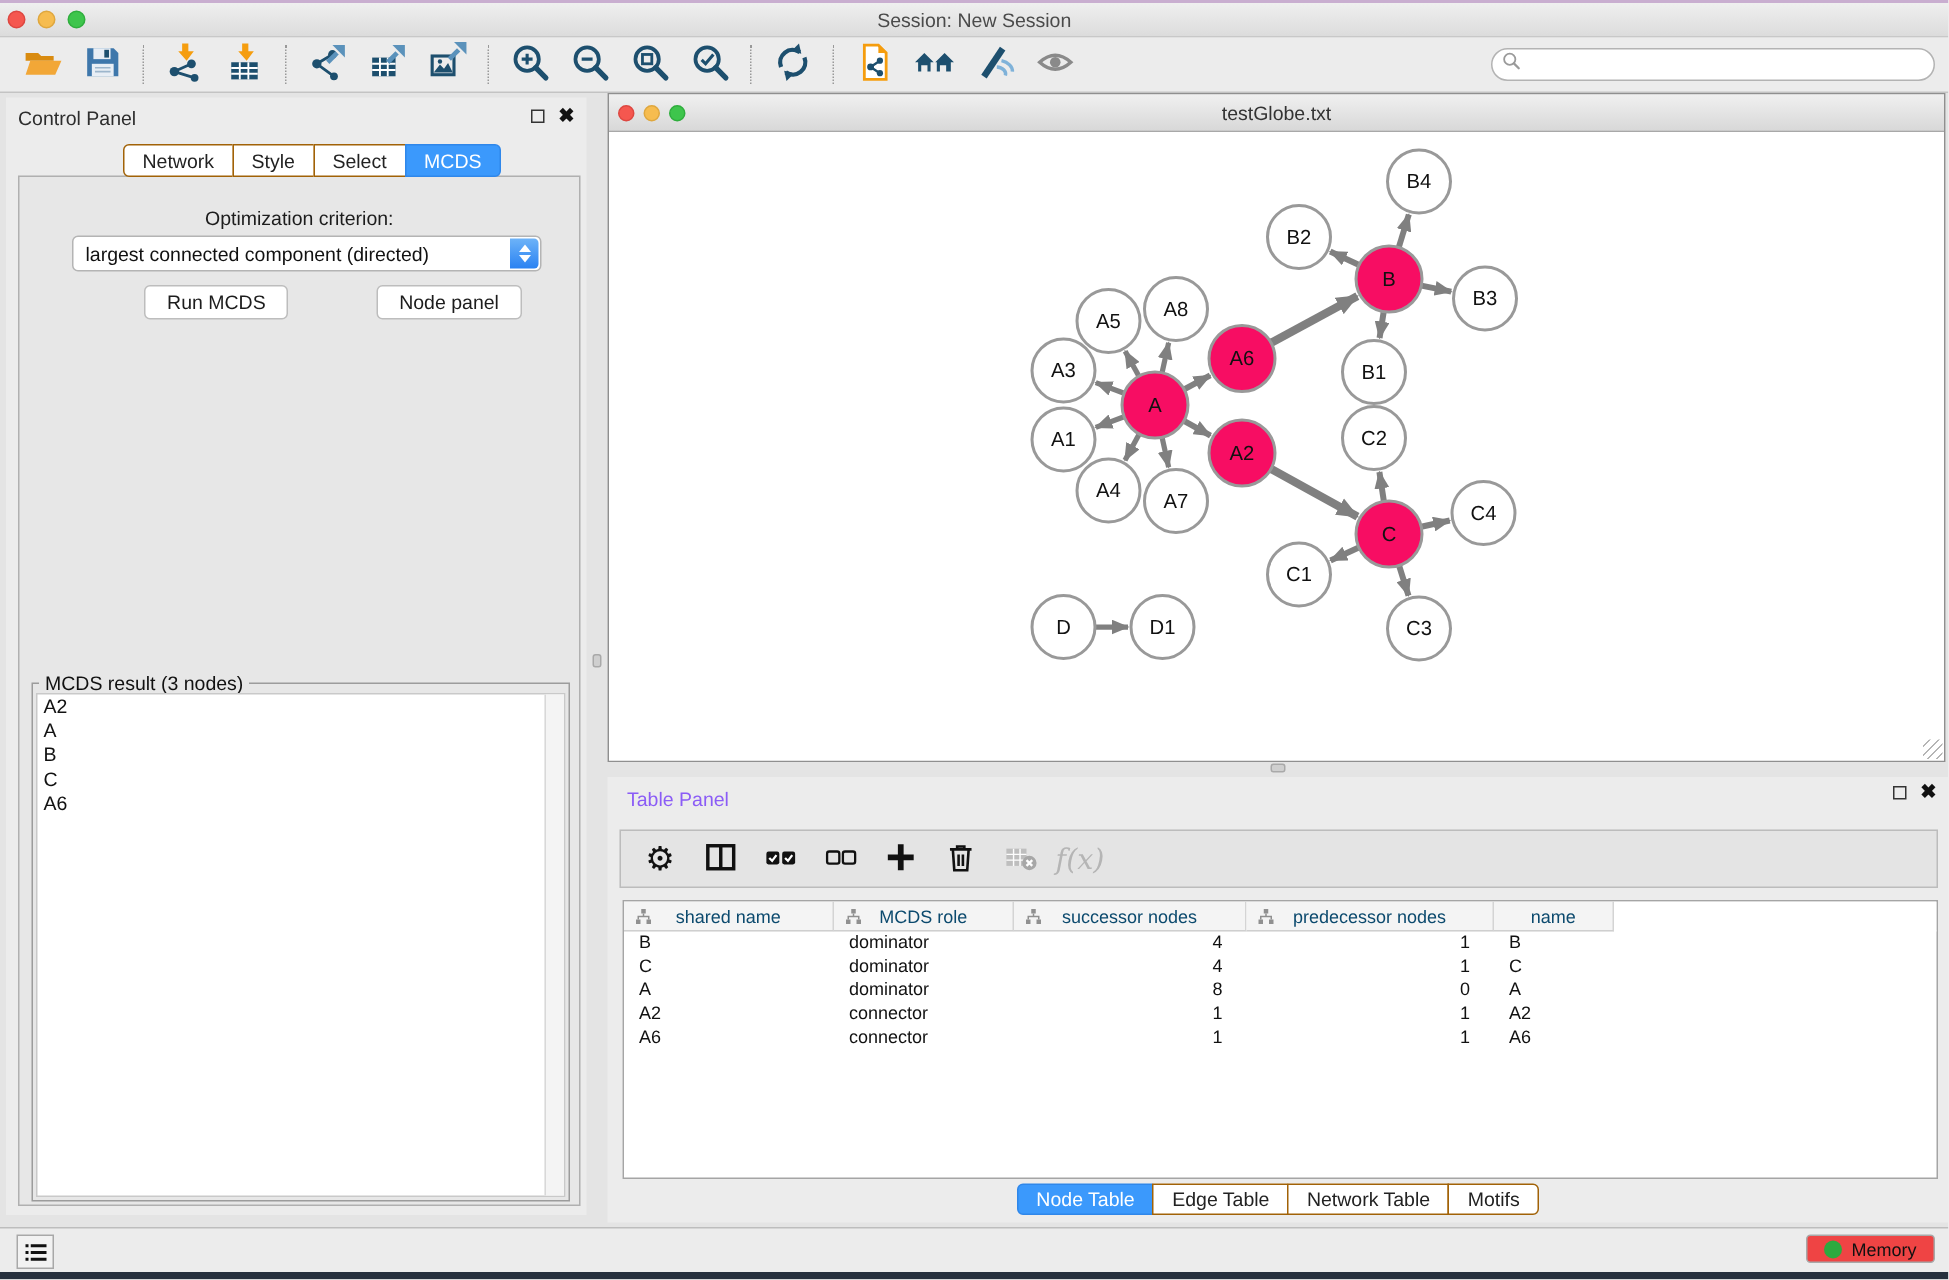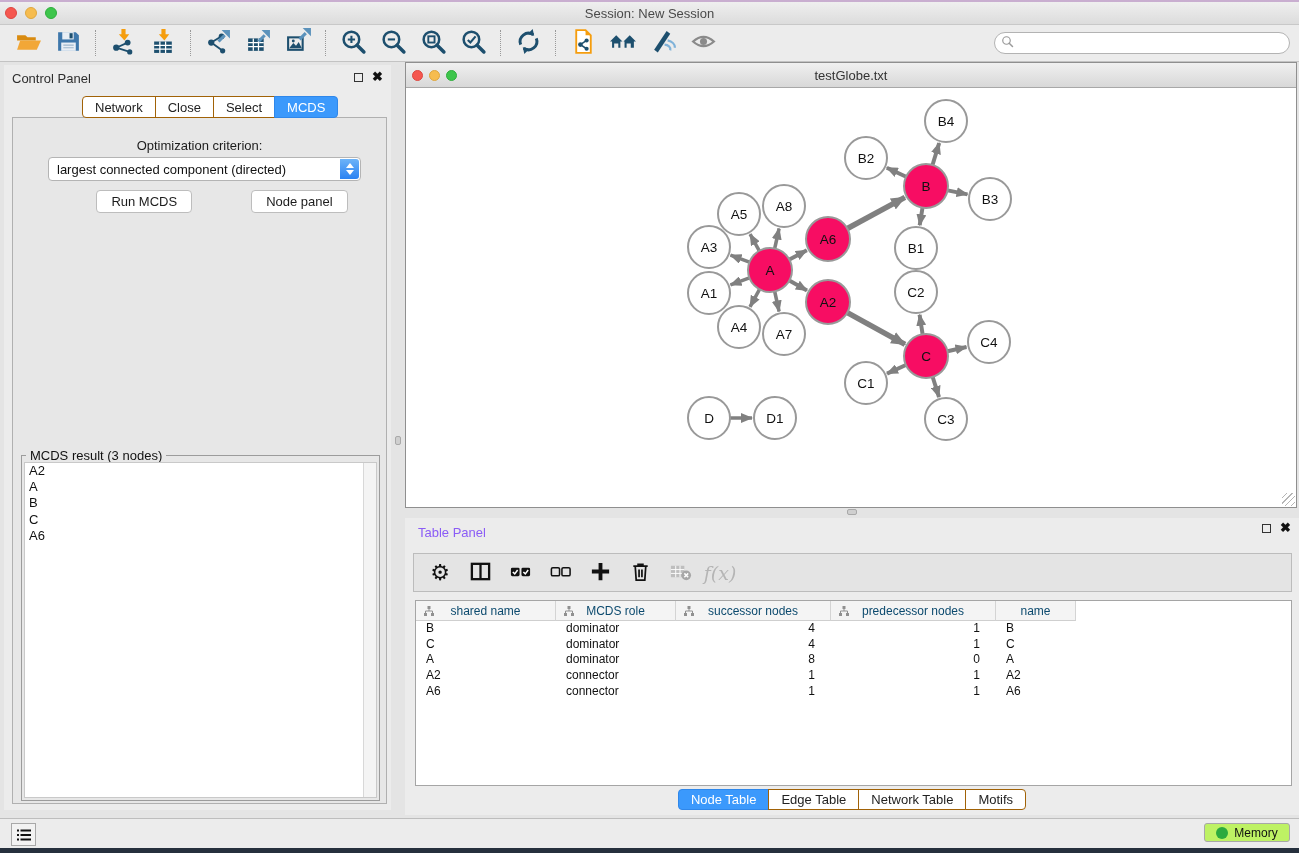--- a/index.html
+++ b/index.html
@@ -99,21 +99,21 @@
   .tr-row { display:flex; height:15.7px; }
   .td-cell { font-size:12px; color:#111; line-height:15.7px; white-space:nowrap; overflow:hidden; }
   .td-cell.al { text-align:left; padding-left:10px; }
   .td-cell.ar { text-align:right; padding-right:16px; }
   .tp-tabs { position:absolute; left:0; right:0; top:271px; display:flex; justify-content:center; }
   .tp-tabs .seg { height:21px; }
 
   
   .statusbar { position:absolute; left:0; top:818px; width:100%; height:30px; background:#ececec; border-top:1px solid #bdbdbd; }
   .list-btn { position:absolute; left:11px; top:4px; width:25px; height:23px; background:#f2f2f2; border:1px solid #a8a8a8; display:flex; align-items:center; justify-content:center; }
-  .memory-btn { position:absolute; right:9px; top:4px; width:86px; height:19px; background:#bef264; border:1px solid #a8a8a8; border-radius:3px;
+  .memory-btn { position:absolute; right:9px; top:4px; width:86px; height:19px; background:#ef4444; border:1px solid #a8a8a8; border-radius:3px;
     display:flex; align-items:center; justify-content:center; gap:6px; font-size:12px; color:#111; }
   .memory-dot { width:12px; height:12px; border-radius:50%; background:#2daa3f; }
   .desktop-bottom { position:absolute; left:0; top:848px; width:100%; height:5px; background:#26303d; }
 </style>
 </head>
 <body>
 
 <div id="root">
   <div class="desktop-top"></div>
 
@@ -288,21 +288,21 @@
     </div>
 
   <div class="control-panel">
     <div class="cp-title">Control Panel</div>
     <div class="panel-header-btns">
       <span class="float-box"></span>
       <span class="close-x">✖</span>
     </div>
     <div class="cp-tabs" id="cp-tabs">
         <span class="seg">Network</span>
-        <span class="seg">Close</span>
+        <span class="seg">Style</span>
         <span class="seg">Select</span>
         <span class="seg active">MCDS</span>
       </div>
     <div class="cp-box">
       <div class="cp-opt-label">Optimization criterion:</div>
       <div class="cp-select">
         <span>largest connected component (directed)</span>
         <span class="stepper">
           <span class="chev up"></span>
             <span class="chev down"></span>

